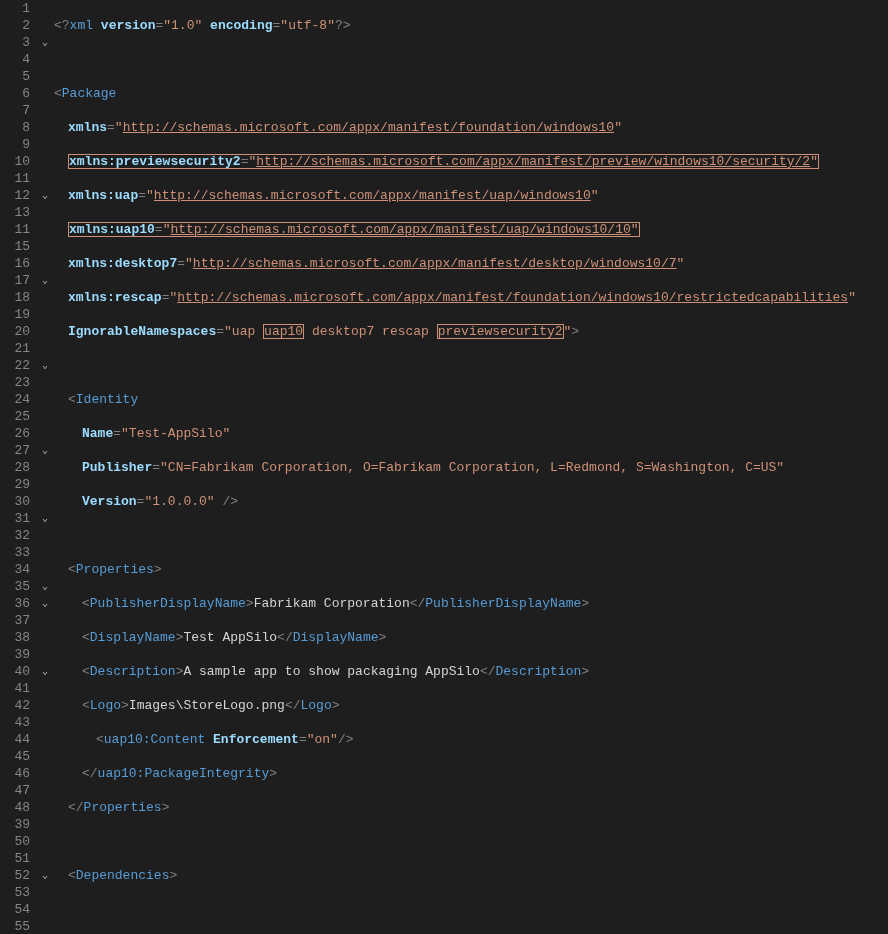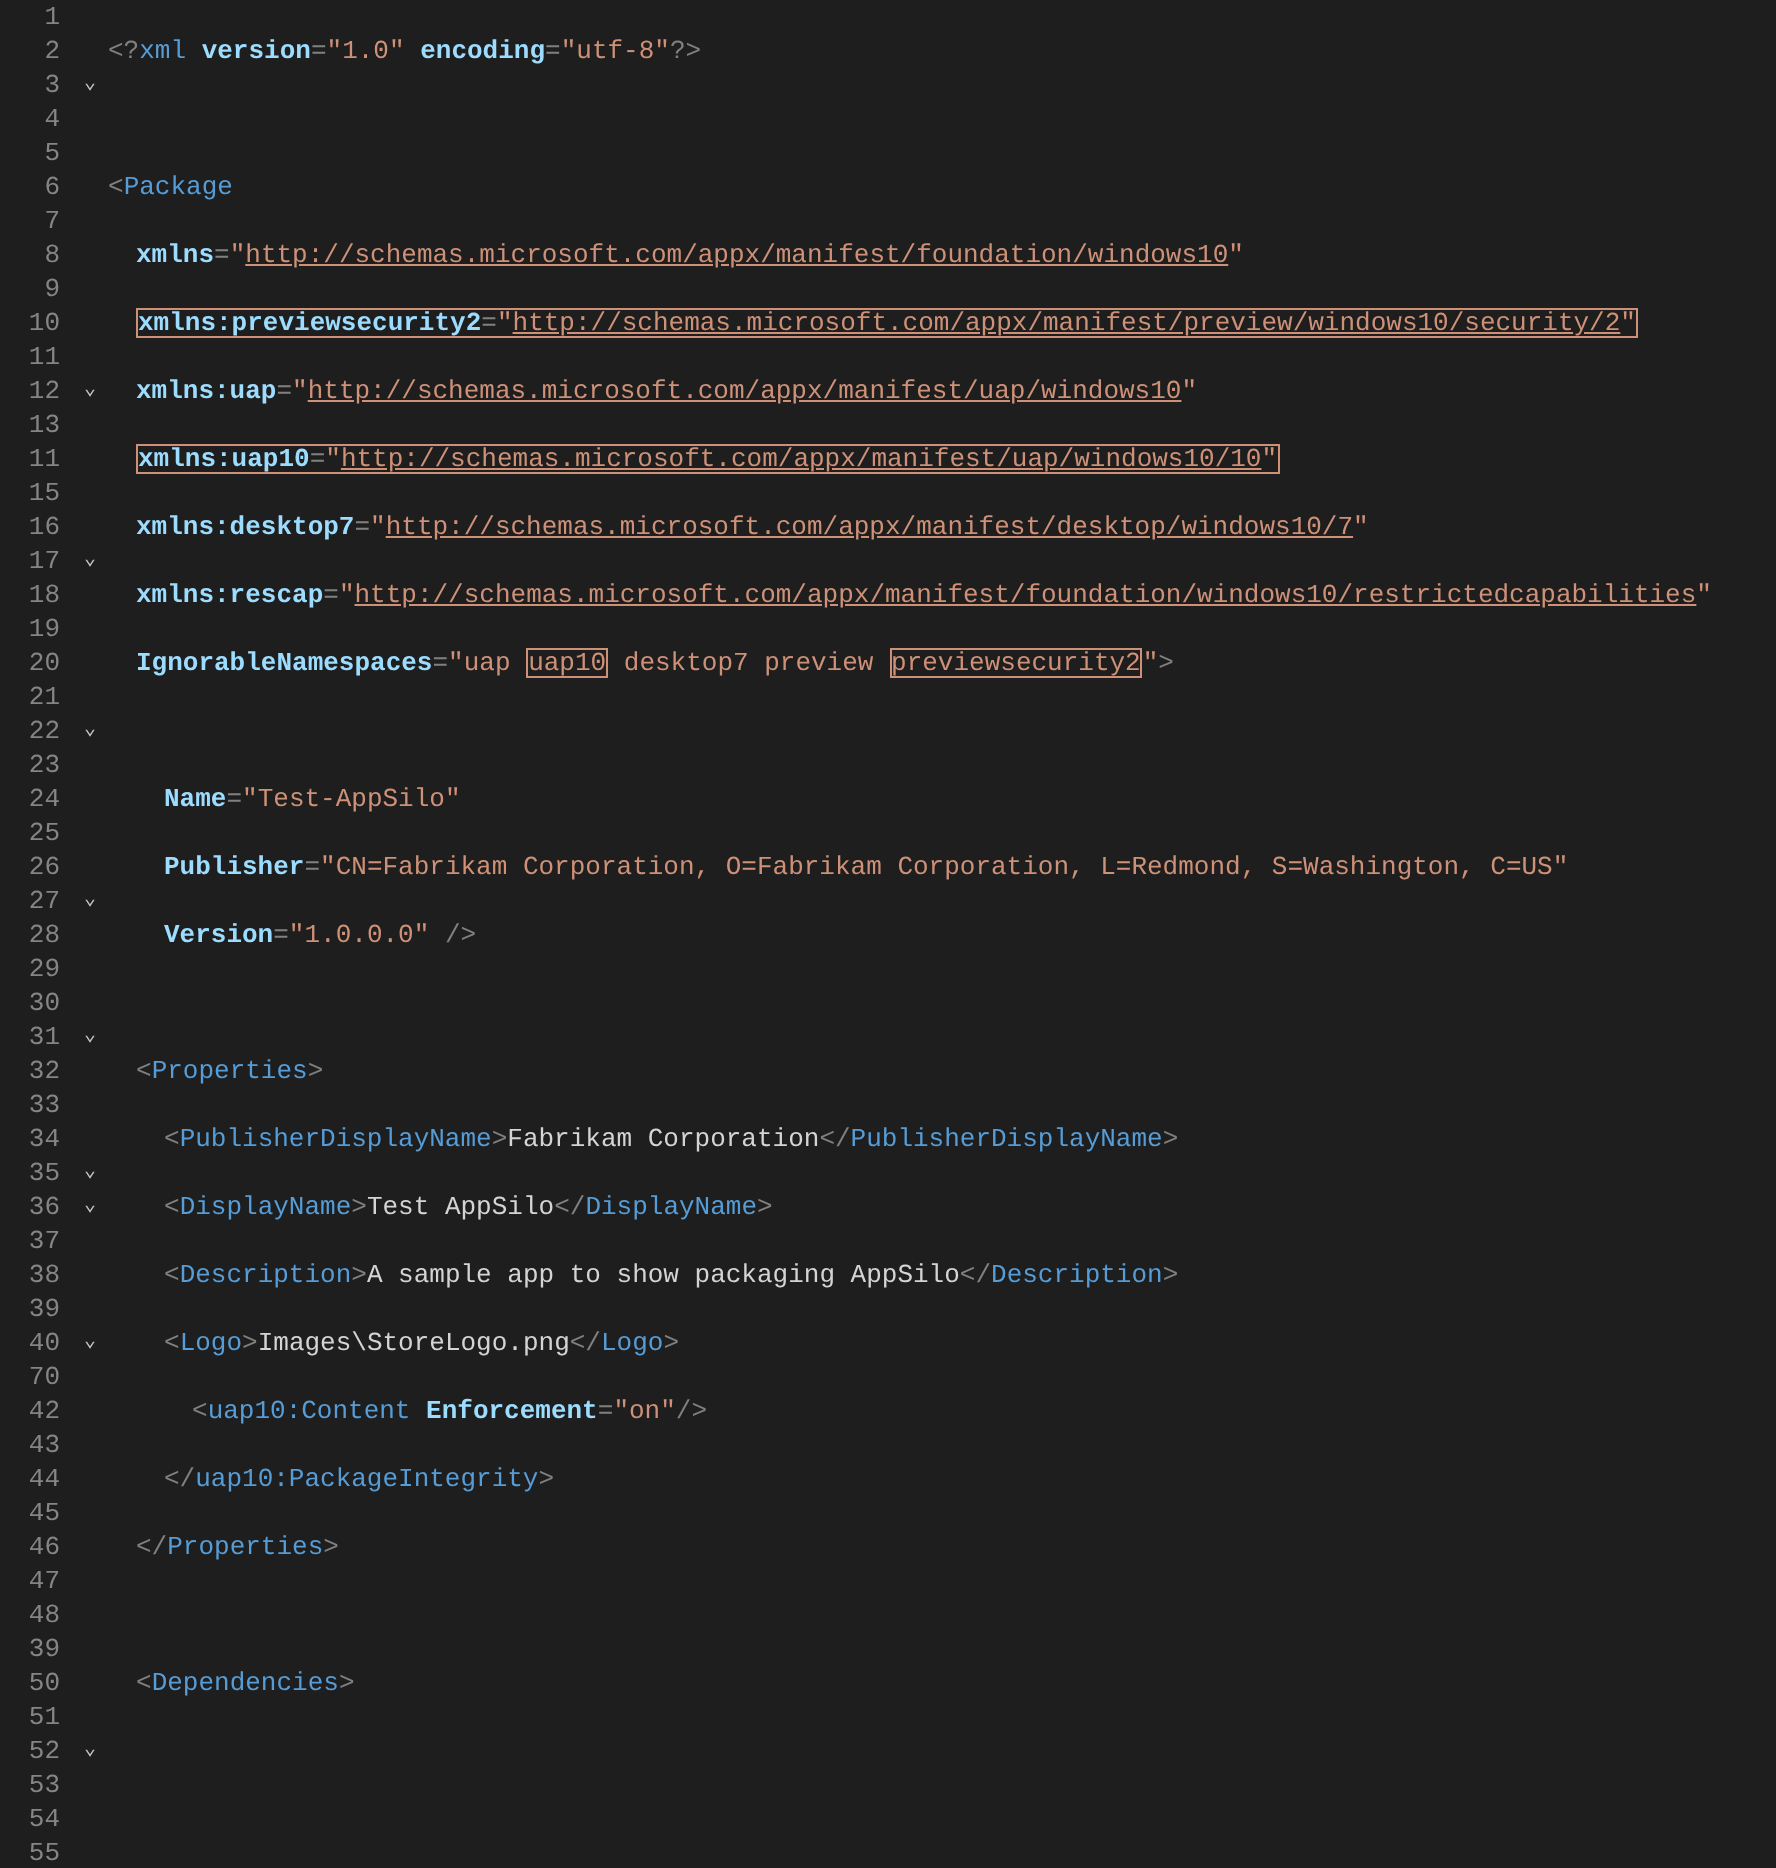--- a/index.html
+++ b/index.html
@@ -102,21 +102,21 @@
     <div>31</div>
     <div>32</div>
     <div>33</div>
     <div>34</div>
     <div>35</div>
     <div>36</div>
     <div>37</div>
     <div>38</div>
     <div>39</div>
     <div>40</div>
-    <div>70</div>
+    <div>41</div>
     <div>42</div>
     <div>43</div>
     <div>44</div>
     <div>45</div>
     <div>46</div>
     <div>47</div>
     <div>48</div>
     <div>39</div>
     <div>50</div>
     <div>51</div>
@@ -141,22 +141,23 @@
 <div class="code" id="code">
 <div class="ln p0"><span class="pi">&lt;?</span><span class="tag">xml</span> <span class="attr">version</span><span class="brkt">=</span><span class="str">"<span>1.0</span>"</span> <span class="attr">encoding</span><span class="brkt">=</span><span class="str">"<span>utf-8</span>"</span><span class="pi">?&gt;</span></div>
 <div class="ln"></div>
 <div class="ln p0"><span class="brkt">&lt;</span><span class="tag">Package</span></div>
 <div class="ln p1"><span class="attr">xmlns</span><span class="brkt">=</span><span class="str">"<span class="url">http://schemas.microsoft.com/appx/manifest/foundation/windows10</span>"</span></div>
 <div class="ln p1"><span class="hlbox"><span class="attr">xmlns:previewsecurity2</span><span class="brkt">=</span><span class="str">"<span class="url">http://schemas.microsoft.com/appx/manifest/preview/windows10/security/2</span>"</span></span></div>
 <div class="ln p1"><span class="attr">xmlns:uap</span><span class="brkt">=</span><span class="str">"<span class="url">http://schemas.microsoft.com/appx/manifest/uap/windows10</span>"</span></div>
 <div class="ln p1"><span class="hlbox"><span class="attr">xmlns:uap10</span><span class="brkt">=</span><span class="str">"<span class="url">http://schemas.microsoft.com/appx/manifest/uap/windows10/10</span>"</span></span></div>
 <div class="ln p1"><span class="attr">xmlns:desktop7</span><span class="brkt">=</span><span class="str">"<span class="url">http://schemas.microsoft.com/appx/manifest/desktop/windows10/7</span>"</span></div>
 <div class="ln p1"><span class="attr">xmlns:rescap</span><span class="brkt">=</span><span class="str">"<span class="url">http://schemas.microsoft.com/appx/manifest/foundation/windows10/restrictedcapabilities</span>"</span></div>
-<div class="ln p1"><span class="attr">IgnorableNamespaces</span><span class="brkt">=</span><span class="str">"<span>uap </span><span class="hlbox">uap10</span><span> desktop7 preview </span><span class="hlbox">previewsecurity2</span>"</span><span class="brkt">&gt;</span></div>
+<div class="ln p1"><span class="attr">IgnorableNamespaces</span><span class="brkt">=</span><span class="str">"<span>uap </span><span class="hlbox">uap10</span><span> desktop7 rescap </span><span class="hlbox">previewsecurity2</span>"</span><span class="brkt">&gt;</span></div>
 <div class="ln"></div>
+<div class="ln p1"><span class="brkt">&lt;</span><span class="tag">Identity</span></div>
 <div class="ln p2"><span class="attr">Name</span><span class="brkt">=</span><span class="str">"<span>Test-AppSilo</span>"</span></div>
 <div class="ln p2"><span class="attr">Publisher</span><span class="brkt">=</span><span class="str">"<span>CN=Fabrikam Corporation, O=Fabrikam Corporation, L=Redmond, S=Washington, C=US</span>"</span></div>
 <div class="ln p2"><span class="attr">Version</span><span class="brkt">=</span><span class="str">"<span>1.0.0.0</span>"</span> <span class="brkt">/&gt;</span></div>
 <div class="ln"></div>
 <div class="ln p1"><span class="brkt">&lt;</span><span class="tag">Properties</span><span class="brkt">&gt;</span></div>
 <div class="ln p2"><span class="brkt">&lt;</span><span class="tag">PublisherDisplayName</span><span class="brkt">&gt;</span><span class="txt">Fabrikam Corporation</span><span class="brkt">&lt;/</span><span class="tag">PublisherDisplayName</span><span class="brkt">&gt;</span></div>
 <div class="ln p2"><span class="brkt">&lt;</span><span class="tag">DisplayName</span><span class="brkt">&gt;</span><span class="txt">Test AppSilo</span><span class="brkt">&lt;/</span><span class="tag">DisplayName</span><span class="brkt">&gt;</span></div>
 <div class="ln p2"><span class="brkt">&lt;</span><span class="tag">Description</span><span class="brkt">&gt;</span><span class="txt">A sample app to show packaging AppSilo</span><span class="brkt">&lt;/</span><span class="tag">Description</span><span class="brkt">&gt;</span></div>
 <div class="ln p2"><span class="brkt">&lt;</span><span class="tag">Logo</span><span class="brkt">&gt;</span><span class="txt">Images\StoreLogo.png</span><span class="brkt">&lt;/</span><span class="tag">Logo</span><span class="brkt">&gt;</span></div>
 <div class="ln p3"><span class="brkt">&lt;</span><span class="tag">uap10:Content</span> <span class="attr">Enforcement</span><span class="brkt">=</span><span class="str">"<span>on</span>"</span><span class="brkt">/&gt;</span></div>

